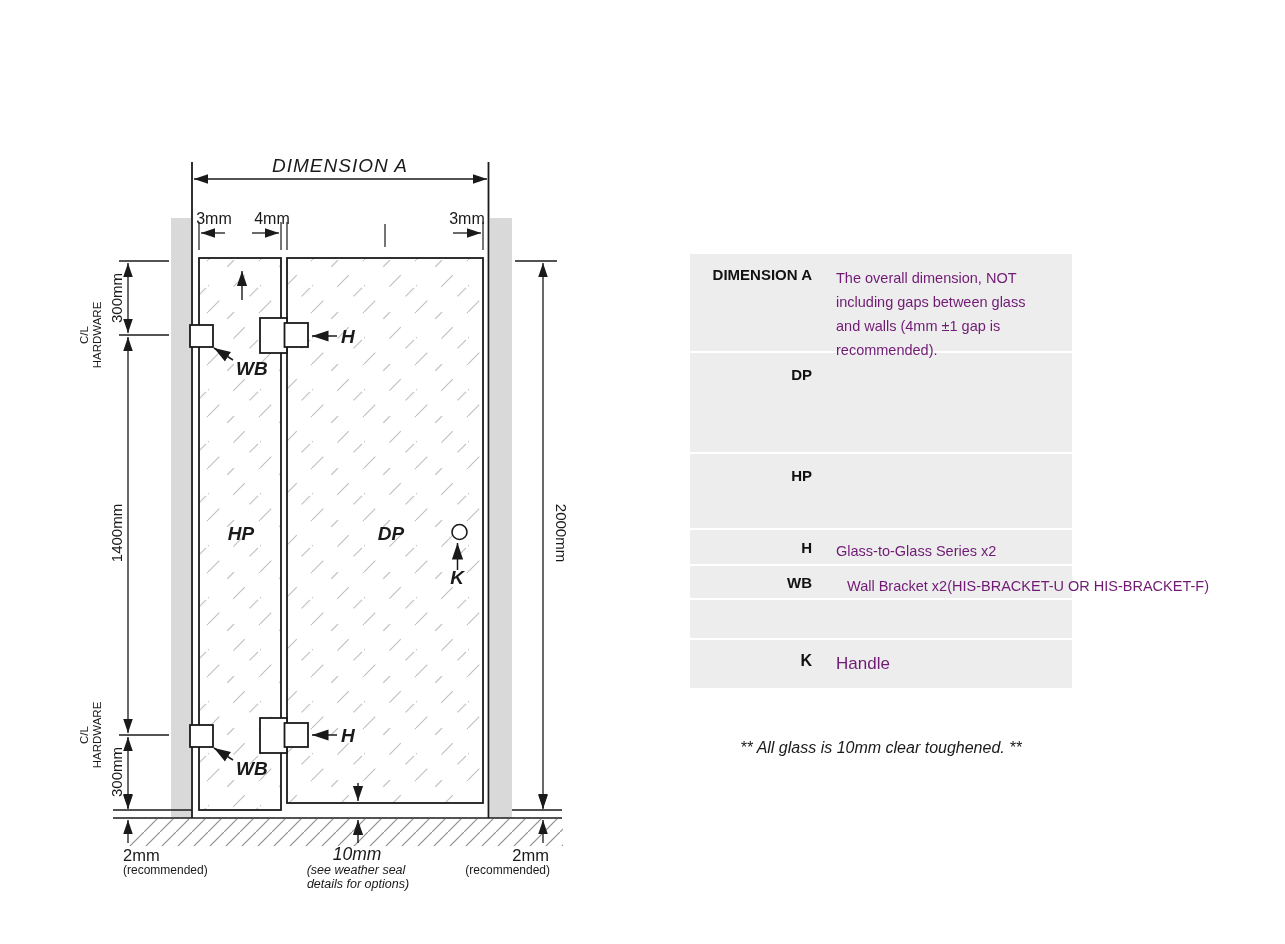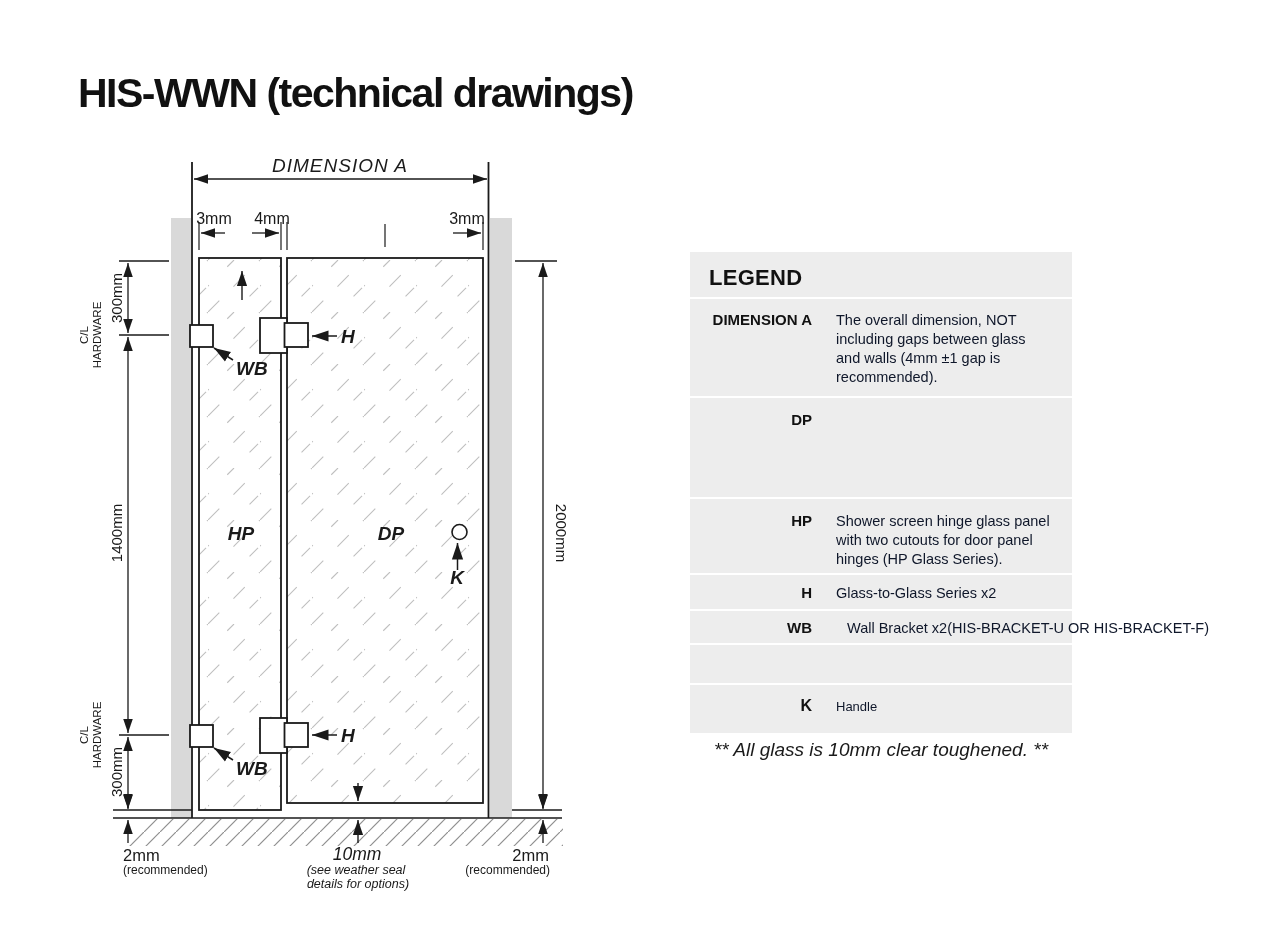--- a/index.html
+++ b/index.html
@@ -32,44 +32,43 @@
     font-size:22px; font-weight:bold; letter-spacing:0.3px; color:#111;
   }
   .legend-row {
     box-sizing:border-box; display:flex; border-top:2px solid #ffffff;
   }
   .legend-row .term {
     width:122px; flex:0 0 122px; text-align:right;
     font-weight:bold; font-size:15px; color:#111;
   }
   .legend-row .desc {
-    margin-left:24px; font-size:14.5px; line-height:19px;
-    white-space:pre-line; color:#0f172a;
+    margin-left:24px; font-size:14.5px; line-height:24px;
+    white-space:pre-line; color:#701a75;
   }
   .legend-row.r1 { height:99px;  padding-top:12px; }
   .legend-row.r2 { height:101px; padding-top:13px; }
   .legend-row.r3 { height:76px;  padding-top:13px; }
   .legend-row.r4 { height:36px;  padding-top:9px;  }
   .legend-row.r5 { height:34px;  padding-top:8px;  }
   .legend-row.r5 .desc { white-space:pre;margin-left:35px; }
   .legend-row.r6 { height:40px; }
   .legend-row.r7 { height:50px;  padding-top:12px; }
   .legend-row.r7 .term { font-size:16px; }
-  .legend-row.r7 .desc { font-size:13px; }
+  .legend-row.r7 .desc { font-size:17px; }
   .legend-footnote {
     position:absolute; left:690px; top:739px; width:382px;
-    text-align:center; font-size:19px; font-style:italic; color:#1a1a1a;
+    text-align:center; font-size:16px; font-style:italic; color:#1a1a1a;
   }
 </style>
 </head>
 <body>
 
 <div class="page">
 
-  <h1 class="page-title">HIS-WWN (technical drawings)</h1>
 
   <svg class="drawing" width="660" height="944" viewBox="0 0 660 944">
     <defs>
       <marker id="arr" viewBox="0 0 10 8" refX="10" refY="4" markerWidth="11" markerHeight="8.8" orient="auto-start-reverse">
         <path d="M0,0.6 L10,4 L0,7.4 Z" fill="#1a1a1a"></path>
       </marker>
       <pattern id="glassHatch" width="52" height="52" patternUnits="userSpaceOnUse">
         <g stroke="#bfbfbf" stroke-width="1.1">
           <line x1="0" y1="52" x2="52" y2="0" stroke-dasharray="16 20"></line>
           <line x1="-26" y1="52" x2="26" y2="0" stroke-dasharray="10 26" stroke-dashoffset="8"></line>
@@ -207,37 +206,33 @@
       <text class="t note" x="123" y="874">(recommended)</text>
       <text class="t mmit" x="357" y="860" text-anchor="middle">10mm</text>
       <text class="t noteit" x="356" y="874" text-anchor="middle">(see weather seal</text>
       <text class="t noteit" x="358" y="888" text-anchor="middle">details for options)</text>
       <text class="t mmval" x="549" y="861" text-anchor="end">2mm</text>
       <text class="t note" x="550" y="874" text-anchor="end">(recommended)</text>
     </g>
   </svg>
 
   <div class="legend">
-    <div class="legend-title">LEGEND</div>
 
     <div class="legend-row r1">
       <div class="term">DIMENSION A</div>
       <div class="desc">The overall dimension, NOT
 including gaps between glass
 and walls (4mm ±1 gap is
 recommended).</div>
     </div>
     <div class="legend-row r2">
       <div class="term">DP</div>
     </div>
     <div class="legend-row r3">
       <div class="term">HP</div>
-      <div class="desc">Shower screen hinge glass panel
-with two cutouts for door panel
-hinges (HP Glass Series).</div>
     </div>
     <div class="legend-row r4">
       <div class="term">H</div>
       <div class="desc">Glass-to-Glass Series x2</div>
     </div>
     <div class="legend-row r5">
       <div class="term">WB</div>
       <div class="desc">Wall Bracket x2(HIS-BRACKET-U OR HIS-BRACKET-F)</div>
     </div>
     <div class="legend-row r6"></div>

